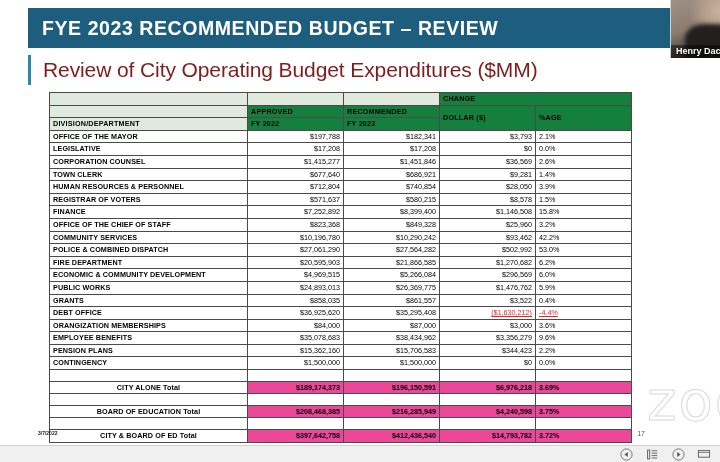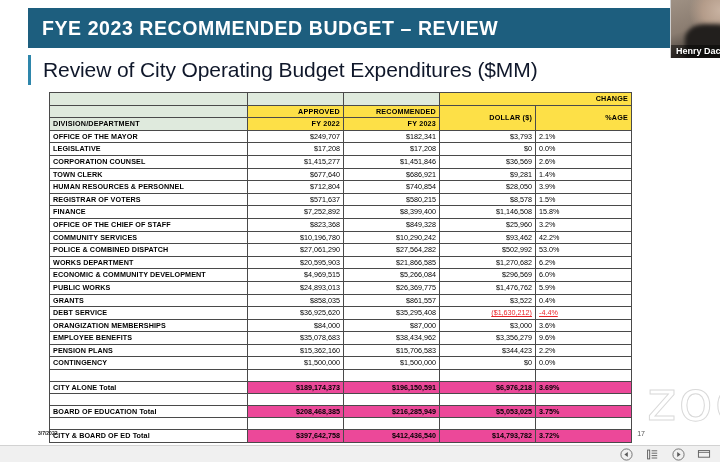--- a/index.html
+++ b/index.html
@@ -65,21 +65,21 @@
     display: flex;
     align-items: center;
   }
   .subtitle-rule {
     width: 3px;
     height: 30px;
     background: #2e86ab;
     margin-right: 12px;
   }
   .subtitle-text {
-    color: #0f172a;
+    color: #7f1d1d;
     font-size: 21px;
     font-weight: 400;
     white-space: nowrap;
     letter-spacing: -0.1px;
   }
 
   
   #budget-table {
     position: absolute;
     left: 49px;
@@ -93,23 +93,23 @@
   #budget-table td, #budget-table th {
     border: 1px solid #4a4a4a;
     padding: 0 3px;
     height: 11.6px;
     line-height: 11.6px;
     box-sizing: border-box;
     overflow: hidden;
     white-space: nowrap;
   }
   .hdr {
-    background: #fde047;
+    background: #15803d;
     font-weight: bold;
-    text-align: right;
+    text-align: left;
     letter-spacing: 0.2px;
   }
   .hdr-blank { background: #dfeadd; }
   .col-dept { width: 198px; text-align: left; }
   .col-num  { width: 96px; text-align: right; }
   .col-pct  { width: 96px; text-align: center; }
 
   td.dept {
     text-align: left;
     font-weight: bold;
@@ -124,21 +124,21 @@
     background: #dfeadd;
     letter-spacing: 0.2px;
   }
   td.num { text-align: right; }
   td.pct { }
   td.neg { color: #e8262a; text-decoration: underline; }
 
   tr.spacer td { height: 9px; border-left: 1px solid #4a4a4a; border-right: 1px solid #4a4a4a; }
 
   tr.total td { font-weight: bold; height: 13px; line-height: 13px; }
-  tr.total td.dept { padding-left: 10px; }
+  tr.total td.dept { padding-left: 10px; text-align: center; }
   tr.total td.hl { background: #ec4899; }
 
   
   .slide-date {
     position: absolute;
     left: 38px;
     top: 430px;
     font-size: 5px;
     color: #222;
     font-weight: bold;
@@ -275,21 +275,21 @@
         </tr>
         <tr>
           <td class="dept-hdr">DIVISION/DEPARTMENT</td>
           <td class="hdr">FY 2022</td>
           <td class="hdr">FY 2023</td>
         </tr>
       </thead>
       <tbody id="table-body">
           <tr>
             <td class="dept">OFFICE OF THE MAYOR</td>
-            <td class="num">$249,707</td>
+            <td class="num">$197,788</td>
             <td class="num">$182,341</td>
             <td class="num">$3,793</td>
             <td class="pct">2.1%</td>
           </tr>
           <tr>
             <td class="dept">LEGISLATIVE</td>
             <td class="num">$17,208</td>
             <td class="num">$17,208</td>
             <td class="num">$0</td>
             <td class="pct">0.0%</td>
@@ -344,21 +344,21 @@
             <td class="pct">42.2%</td>
           </tr>
           <tr>
             <td class="dept">POLICE &amp; COMBINED DISPATCH</td>
             <td class="num">$27,061,290</td>
             <td class="num">$27,564,282</td>
             <td class="num">$502,992</td>
             <td class="pct">53.0%</td>
           </tr>
           <tr>
-            <td class="dept">WORKS DEPARTMENT</td>
+            <td class="dept">FIRE DEPARTMENT</td>
             <td class="num">$20,595,903</td>
             <td class="num">$21,866,585</td>
             <td class="num">$1,270,682</td>
             <td class="pct">6.2%</td>
           </tr>
           <tr>
             <td class="dept">ECONOMIC &amp; COMMUNITY DEVELOPMENT</td>
             <td class="num">$4,969,515</td>
             <td class="num">$5,266,084</td>
             <td class="num">$296,569</td>
@@ -372,21 +372,21 @@
             <td class="pct">5.9%</td>
           </tr>
           <tr>
             <td class="dept">GRANTS</td>
             <td class="num">$858,035</td>
             <td class="num">$861,557</td>
             <td class="num">$3,522</td>
             <td class="pct">0.4%</td>
           </tr>
           <tr>
-            <td class="dept">DEBT SERVICE</td>
+            <td class="dept">DEBT OFFICE</td>
             <td class="num">$36,925,620</td>
             <td class="num">$35,295,408</td>
             <td class="num neg">($1,630,212)</td>
             <td class="pct neg">-4.4%</td>
           </tr>
           <tr>
             <td class="dept">ORANGIZATION MEMBERSHIPS</td>
             <td class="num">$84,000</td>
             <td class="num">$87,000</td>
             <td class="num">$3,000</td>
@@ -431,21 +431,21 @@
             <td></td>
             <td></td>
             <td></td>
             <td></td>
             <td></td>
           </tr>
           <tr class="total">
             <td class="dept">BOARD OF EDUCATION Total</td>
             <td class="num hl">$208,468,385</td>
             <td class="num hl">$216,285,949</td>
-            <td class="num hl">$5,053,025</td>
+            <td class="num hl">$4,240,598</td>
             <td class="pct hl">3.75%</td>
           </tr>
           <tr class="spacer">
             <td></td>
             <td></td>
             <td></td>
             <td></td>
             <td></td>
           </tr>
           <tr class="total">

